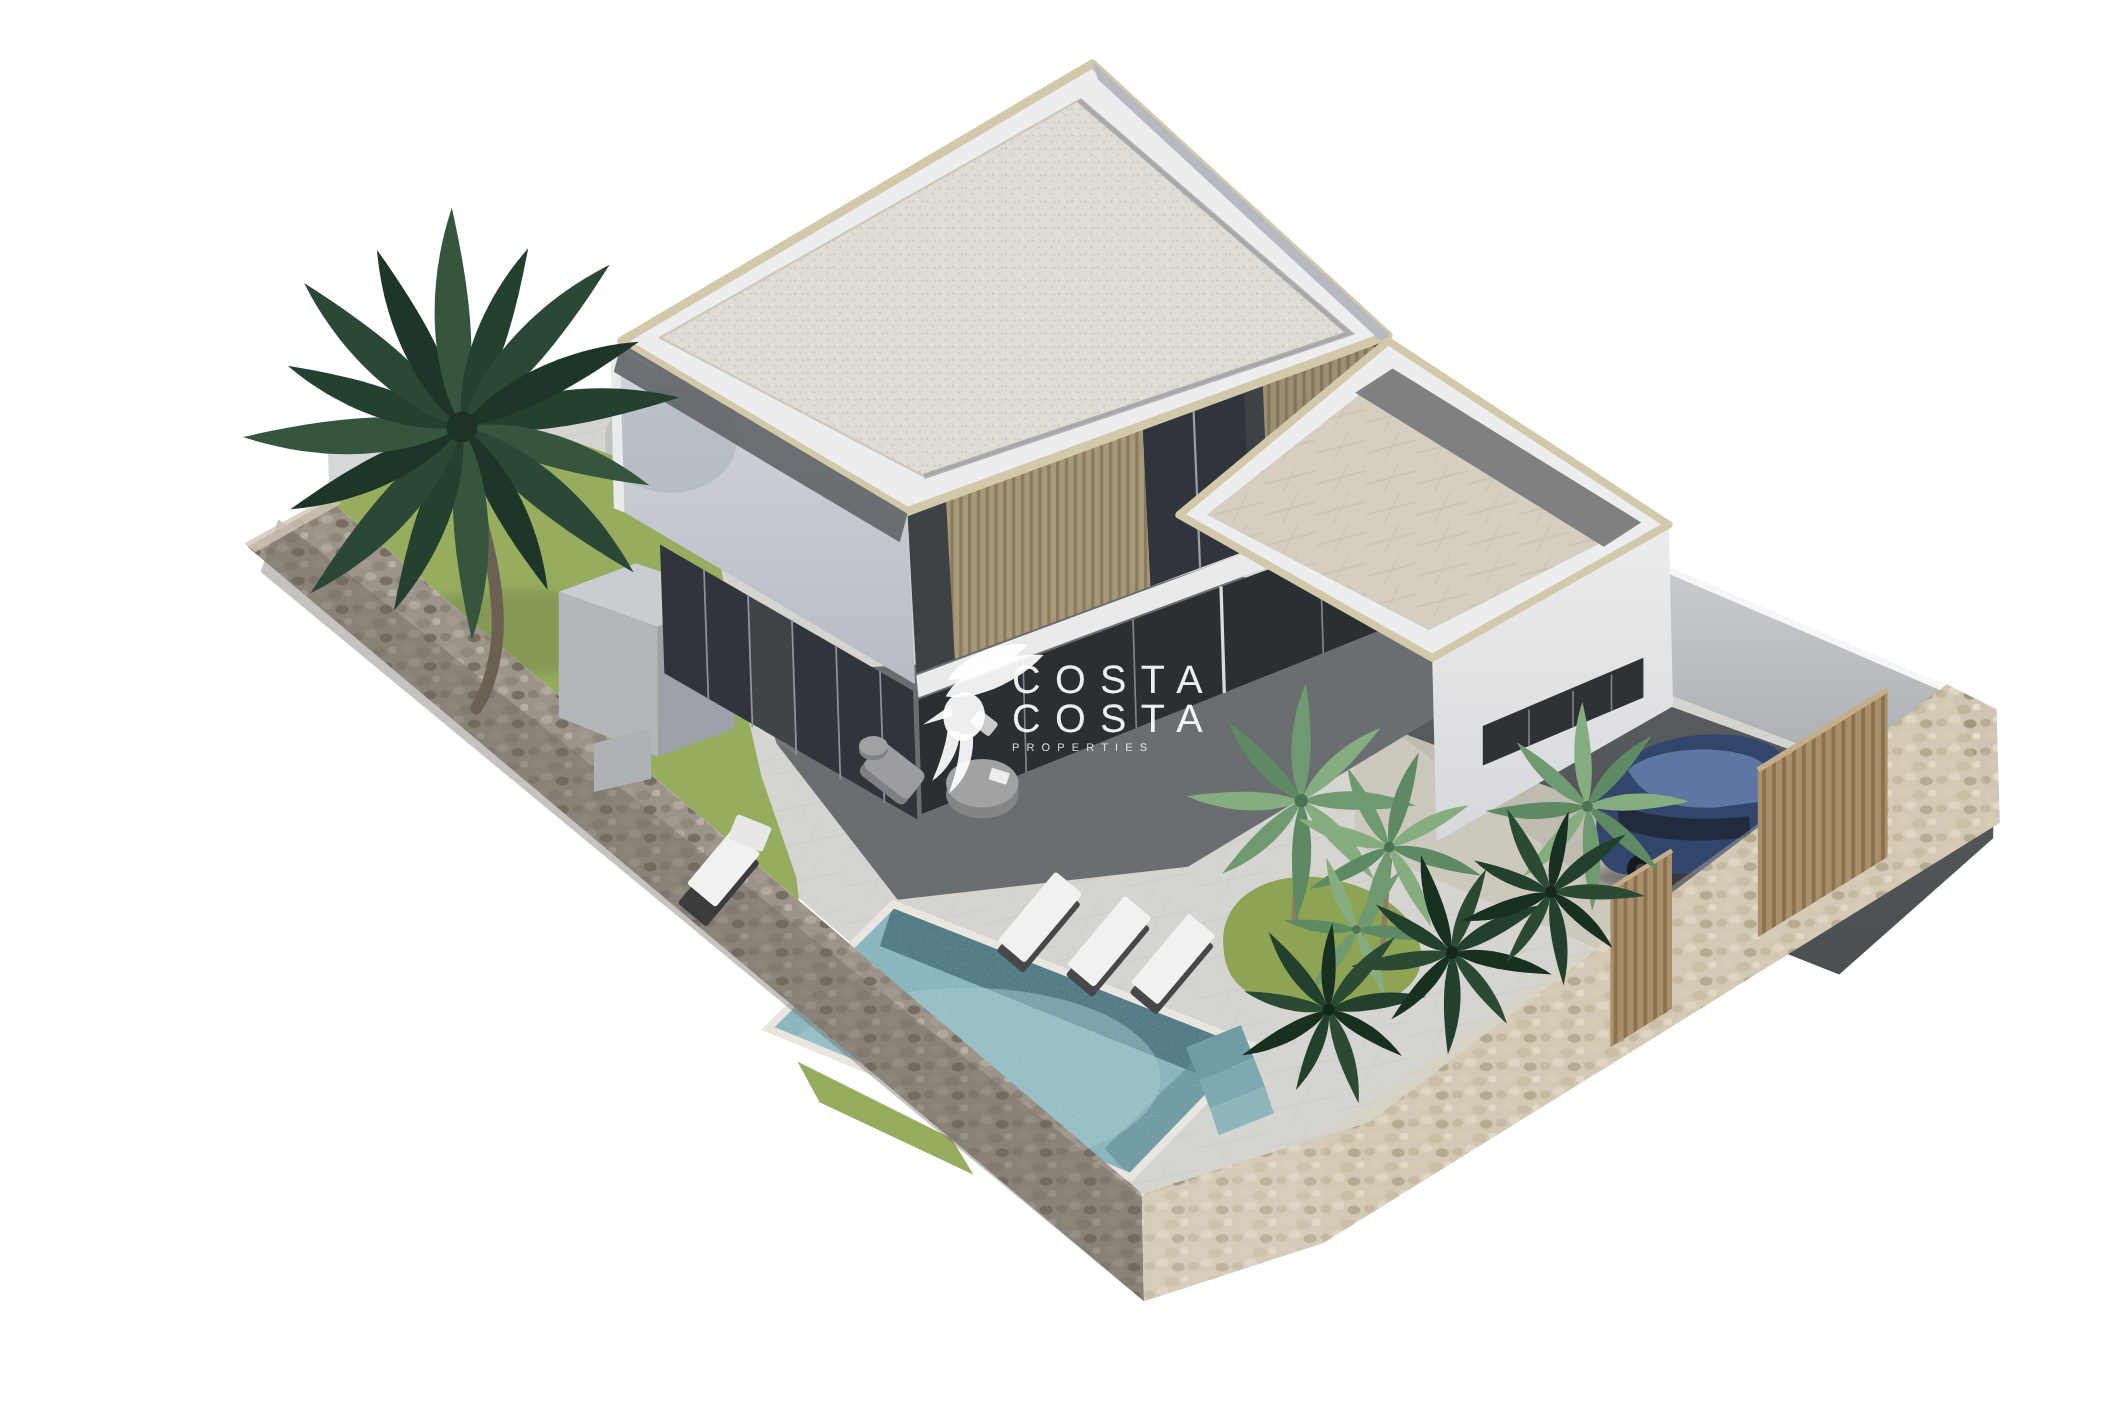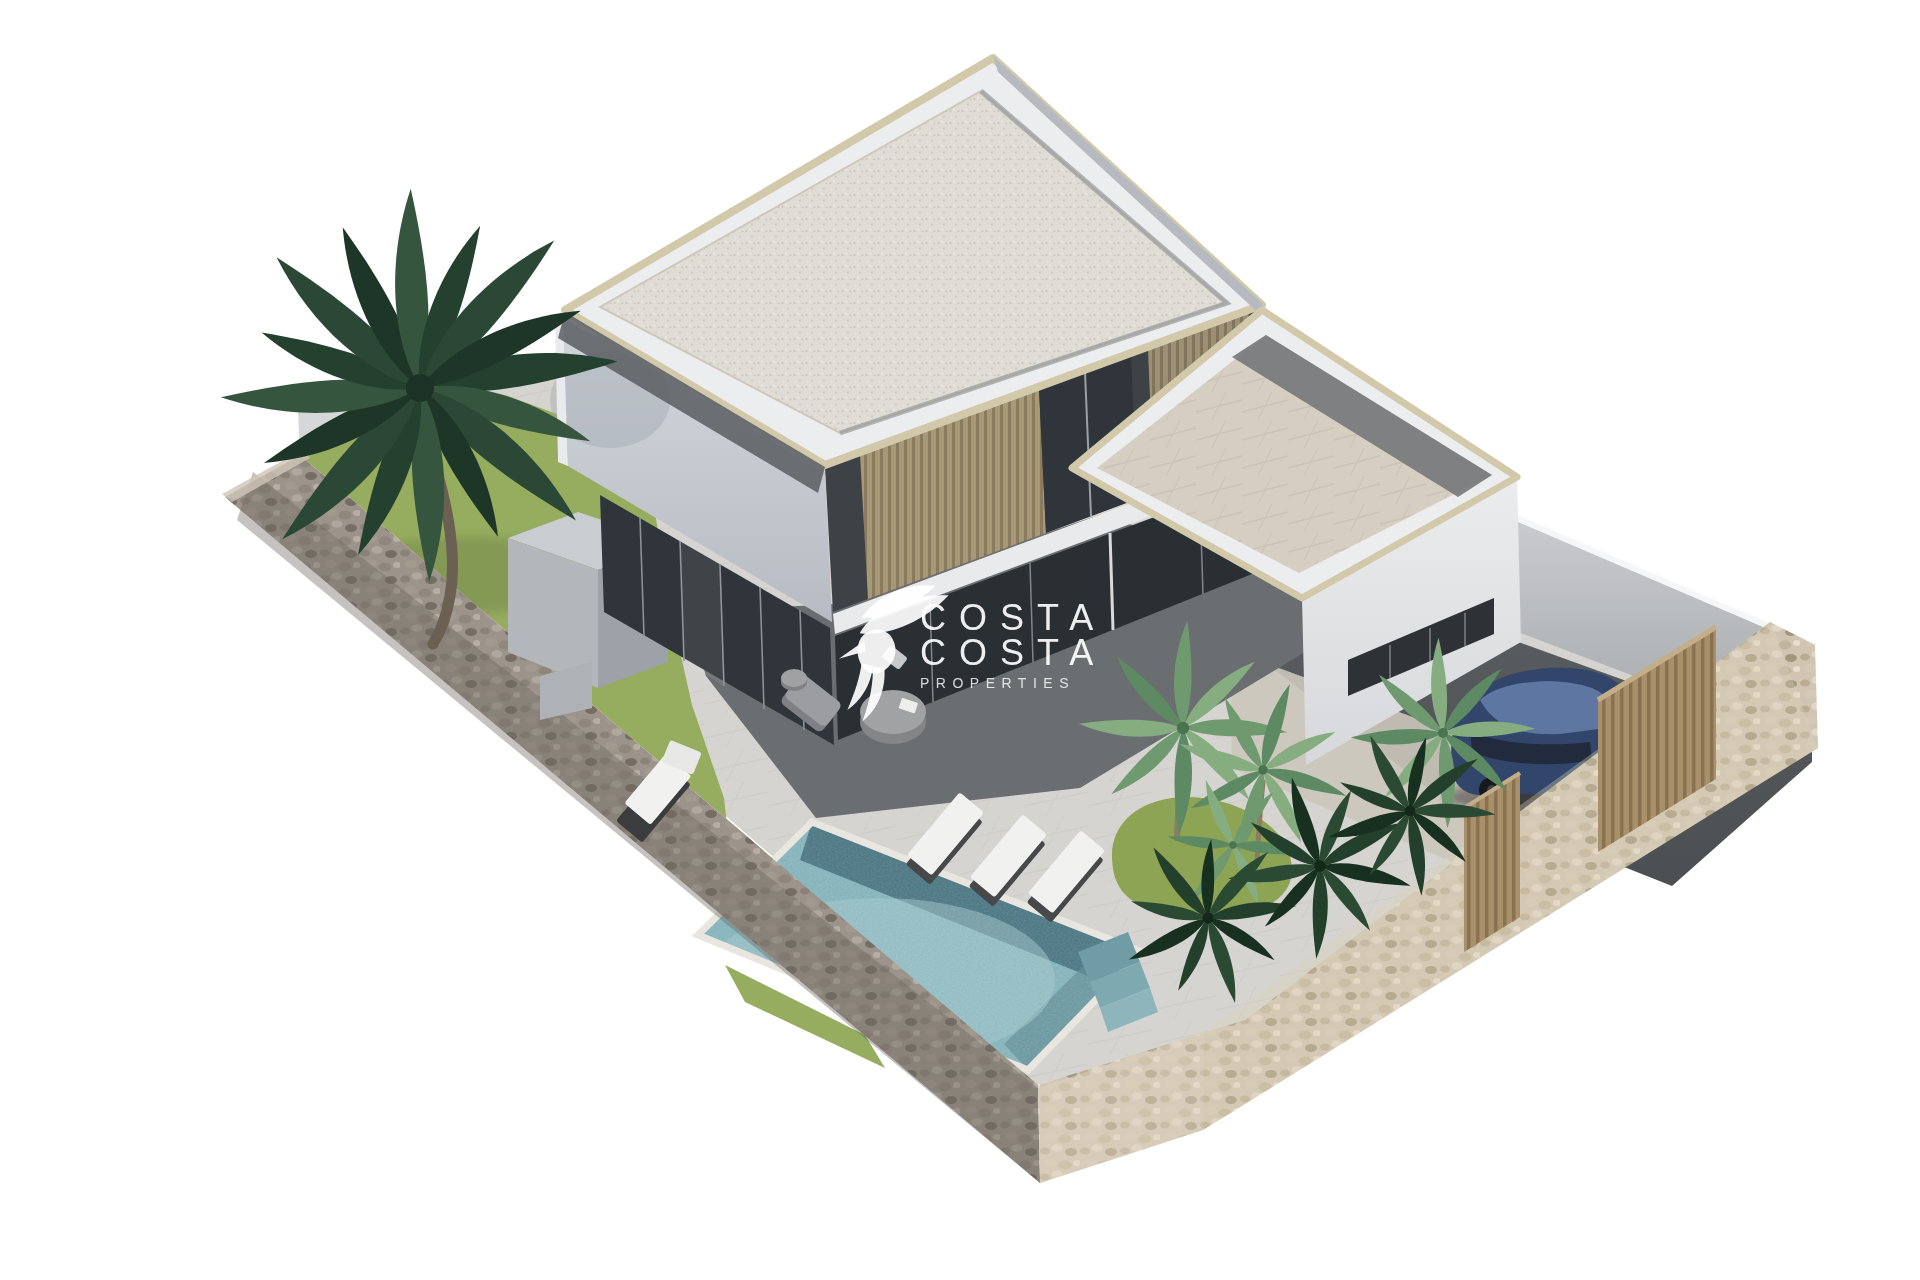--- a/index.html
+++ b/index.html
@@ -3,21 +3,21 @@
 <meta charset="utf-8">
 <style>
   html,body{margin:0;padding:0;background:#fff;}
   .stage{position:relative;width:1920px;height:1280px;overflow:hidden;background:#0369a1;
          font-family:"Liberation Sans", sans-serif;}
   .scene-svg{position:absolute;left:0;top:0;width:1920px;height:1280px;display:block;}
   .watermark{position:absolute;left:830px;top:578px;width:320px;height:150px;pointer-events:none;}
   .wm-bird{position:absolute;left:0;top:6px;width:120px;height:142px;}
   .wm-text{position:absolute;left:90px;top:22px;color:rgba(255,255,255,0.92);}
   .wm-line1,.wm-line2{font-size:36px;font-weight:300;letter-spacing:13px;line-height:35px;white-space:nowrap;}
-  .wm-line3{font-size:14px;font-weight:300;letter-spacing:6.5px;margin-top:5px;opacity:.88;white-space:nowrap;}
+  .wm-line3{font-size:10px;font-weight:300;letter-spacing:6.5px;margin-top:5px;opacity:.88;white-space:nowrap;}
 </style>
 </head>
 <body>
 
 <div class="stage">
 <svg class="scene-svg" viewBox="0 0 1920 1280" xmlns="http://www.w3.org/2000/svg">
   <defs>
     <linearGradient id="facadeG" x1="0" y1="0" x2="0" y2="1">
       <stop offset="0" stop-color="#d2d6dc"></stop>
           <stop offset="1" stop-color="#b7bcc4"></stop>

